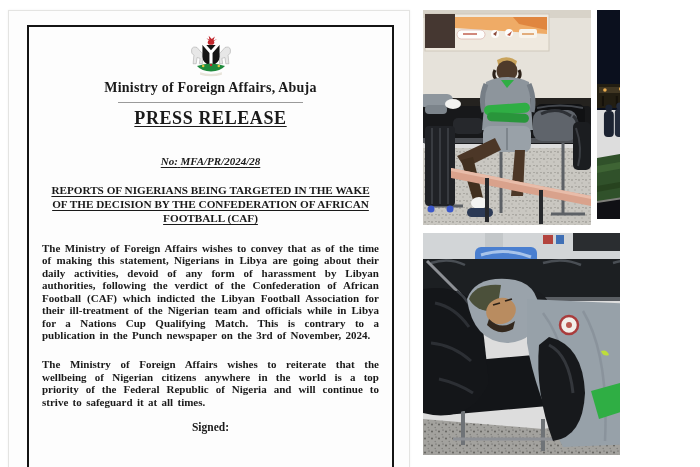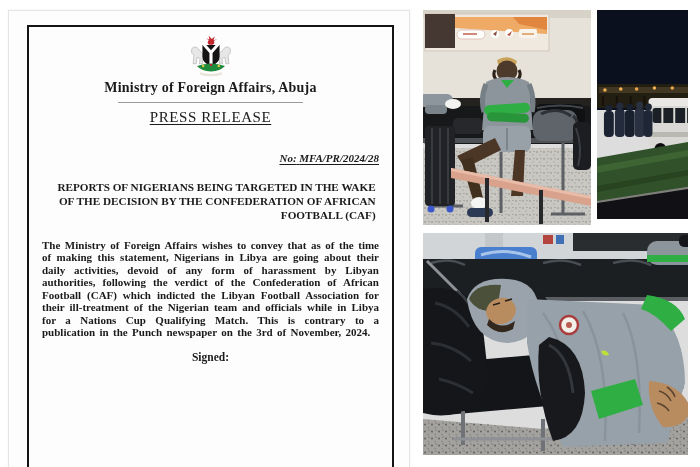--- a/index.html
+++ b/index.html
@@ -1,43 +1,43 @@
 <!DOCTYPE html>
 <html><head>
 <meta charset="utf-8">
 <style>
   * { margin:0; padding:0; box-sizing:border-box; }
   html,body { width:700px; height:467px; background:#ffffff; font-family:"Liberation Serif", serif; }
-  .canvas { position:relative; width:688px; height:467px; background:#ffffff; overflow:hidden; }
+  .canvas { position:relative; width:620px; height:467px; background:#ffffff; overflow:hidden; }
 
   
   .doc-page {
     position:absolute; left:8px; top:10px; width:402px; height:457px;
     background:#fdfdfd; border:1px solid #e4e4e2; border-bottom:none;
     box-shadow:0 0 2px rgba(0,0,0,.06);
   }
   .doc-border {
     position:absolute; left:18px; right:15px; top:14px; bottom:-2px;
     border:2.5px solid #141414; border-bottom:none;
     padding:8px 13px 0 13px; text-align:center; color:#1a1a1a;
   }
   .crest-wrap { height:42px; display:flex; justify-content:center; }
   .ministry-line { margin-top:3px; font-size:14px; font-weight:bold; letter-spacing:.2px; }
   .divider { width:185px; height:0; border-top:1.5px solid #9a9a9a; margin:6px auto 5px auto; }
   .press-release {
-    display:inline-block; font-size:15px; font-weight:normal; letter-spacing:.6px;
+    display:inline-block; font-size:18px; font-weight:bold; letter-spacing:.6px;
     text-decoration:underline; text-underline-offset:2px;
   }
   .ref-no {
-    margin-top:26px; text-align:right; font-size:11px; font-weight:bold; font-style:italic;
+    margin-top:26px; text-align:center; font-size:11px; font-weight:bold; font-style:italic;
   }
   .ref-no span { text-decoration:underline; text-underline-offset:2px; }
   .headline {
     margin:16px auto 0 auto; width:98%; font-size:11.2px; font-weight:bold; line-height:1.25;
-    text-underline-offset:2px; text-align:right;
+    text-decoration:underline; text-underline-offset:2px; text-align:center;
   }
   .body-para {
     margin-top:17px; font-size:11px; font-weight:bold; line-height:1.13;
     text-align:justify; text-justify:inter-word; word-spacing:1.6px;
   }
   .sig-signed { margin-top:13px; font-size:11.5px; font-weight:bold; }
   .sig-block { margin-top:10px; font-size:11.5px; font-weight:bold; line-height:1.18; }
 
   
   .photo { position:absolute; overflow:hidden; background:#ddd; }
@@ -76,20 +76,21 @@
 
       <div class="ministry-line">Ministry of Foreign Affairs, Abuja</div>
       <div class="divider"></div>
       <div><span class="press-release">PRESS RELEASE</span></div>
 
       <div class="ref-no"><span><em>No:</em> <em>MFA/PR/2024/28</em></span></div>
 
       <div class="headline">REPORTS OF NIGERIANS BEING TARGETED IN THE WAKE OF THE DECISION BY THE CONFEDERATION OF AFRICAN FOOTBALL (CAF)</div>
 
       <p class="body-para">The Ministry of Foreign Affairs wishes  to convey that as of the time of making this statement, Nigerians in Libya are going about their daily activities, devoid of any form of harassment by Libyan authorities, following the verdict of the Confederation of African Football (CAF) which indicted the Libyan Football Association for their ill-treatment of the Nigerian team and officials while in Libya for a Nations Cup Qualifying Match. This is contrary to a publication in the Punch newspaper on the 3rd of November, 2024.</p>
+      <p class="body-para">The Ministry of Foreign Affairs wishes to reiterate that the wellbeing of Nigerian citizens anywhere in the world is a top priority of the Federal Republic of Nigeria and will continue to strive to safeguard it at all times.</p>
 
       <div class="sig-signed">Signed:</div>
 
     </div>
   </div>
 
   <figure class="photo photo-a">
     <svg viewBox="0 0 168 215" preserveAspectRatio="none" aria-hidden="true">
       <defs>
         <pattern id="terrA" width="7" height="7" patternUnits="userSpaceOnUse">

